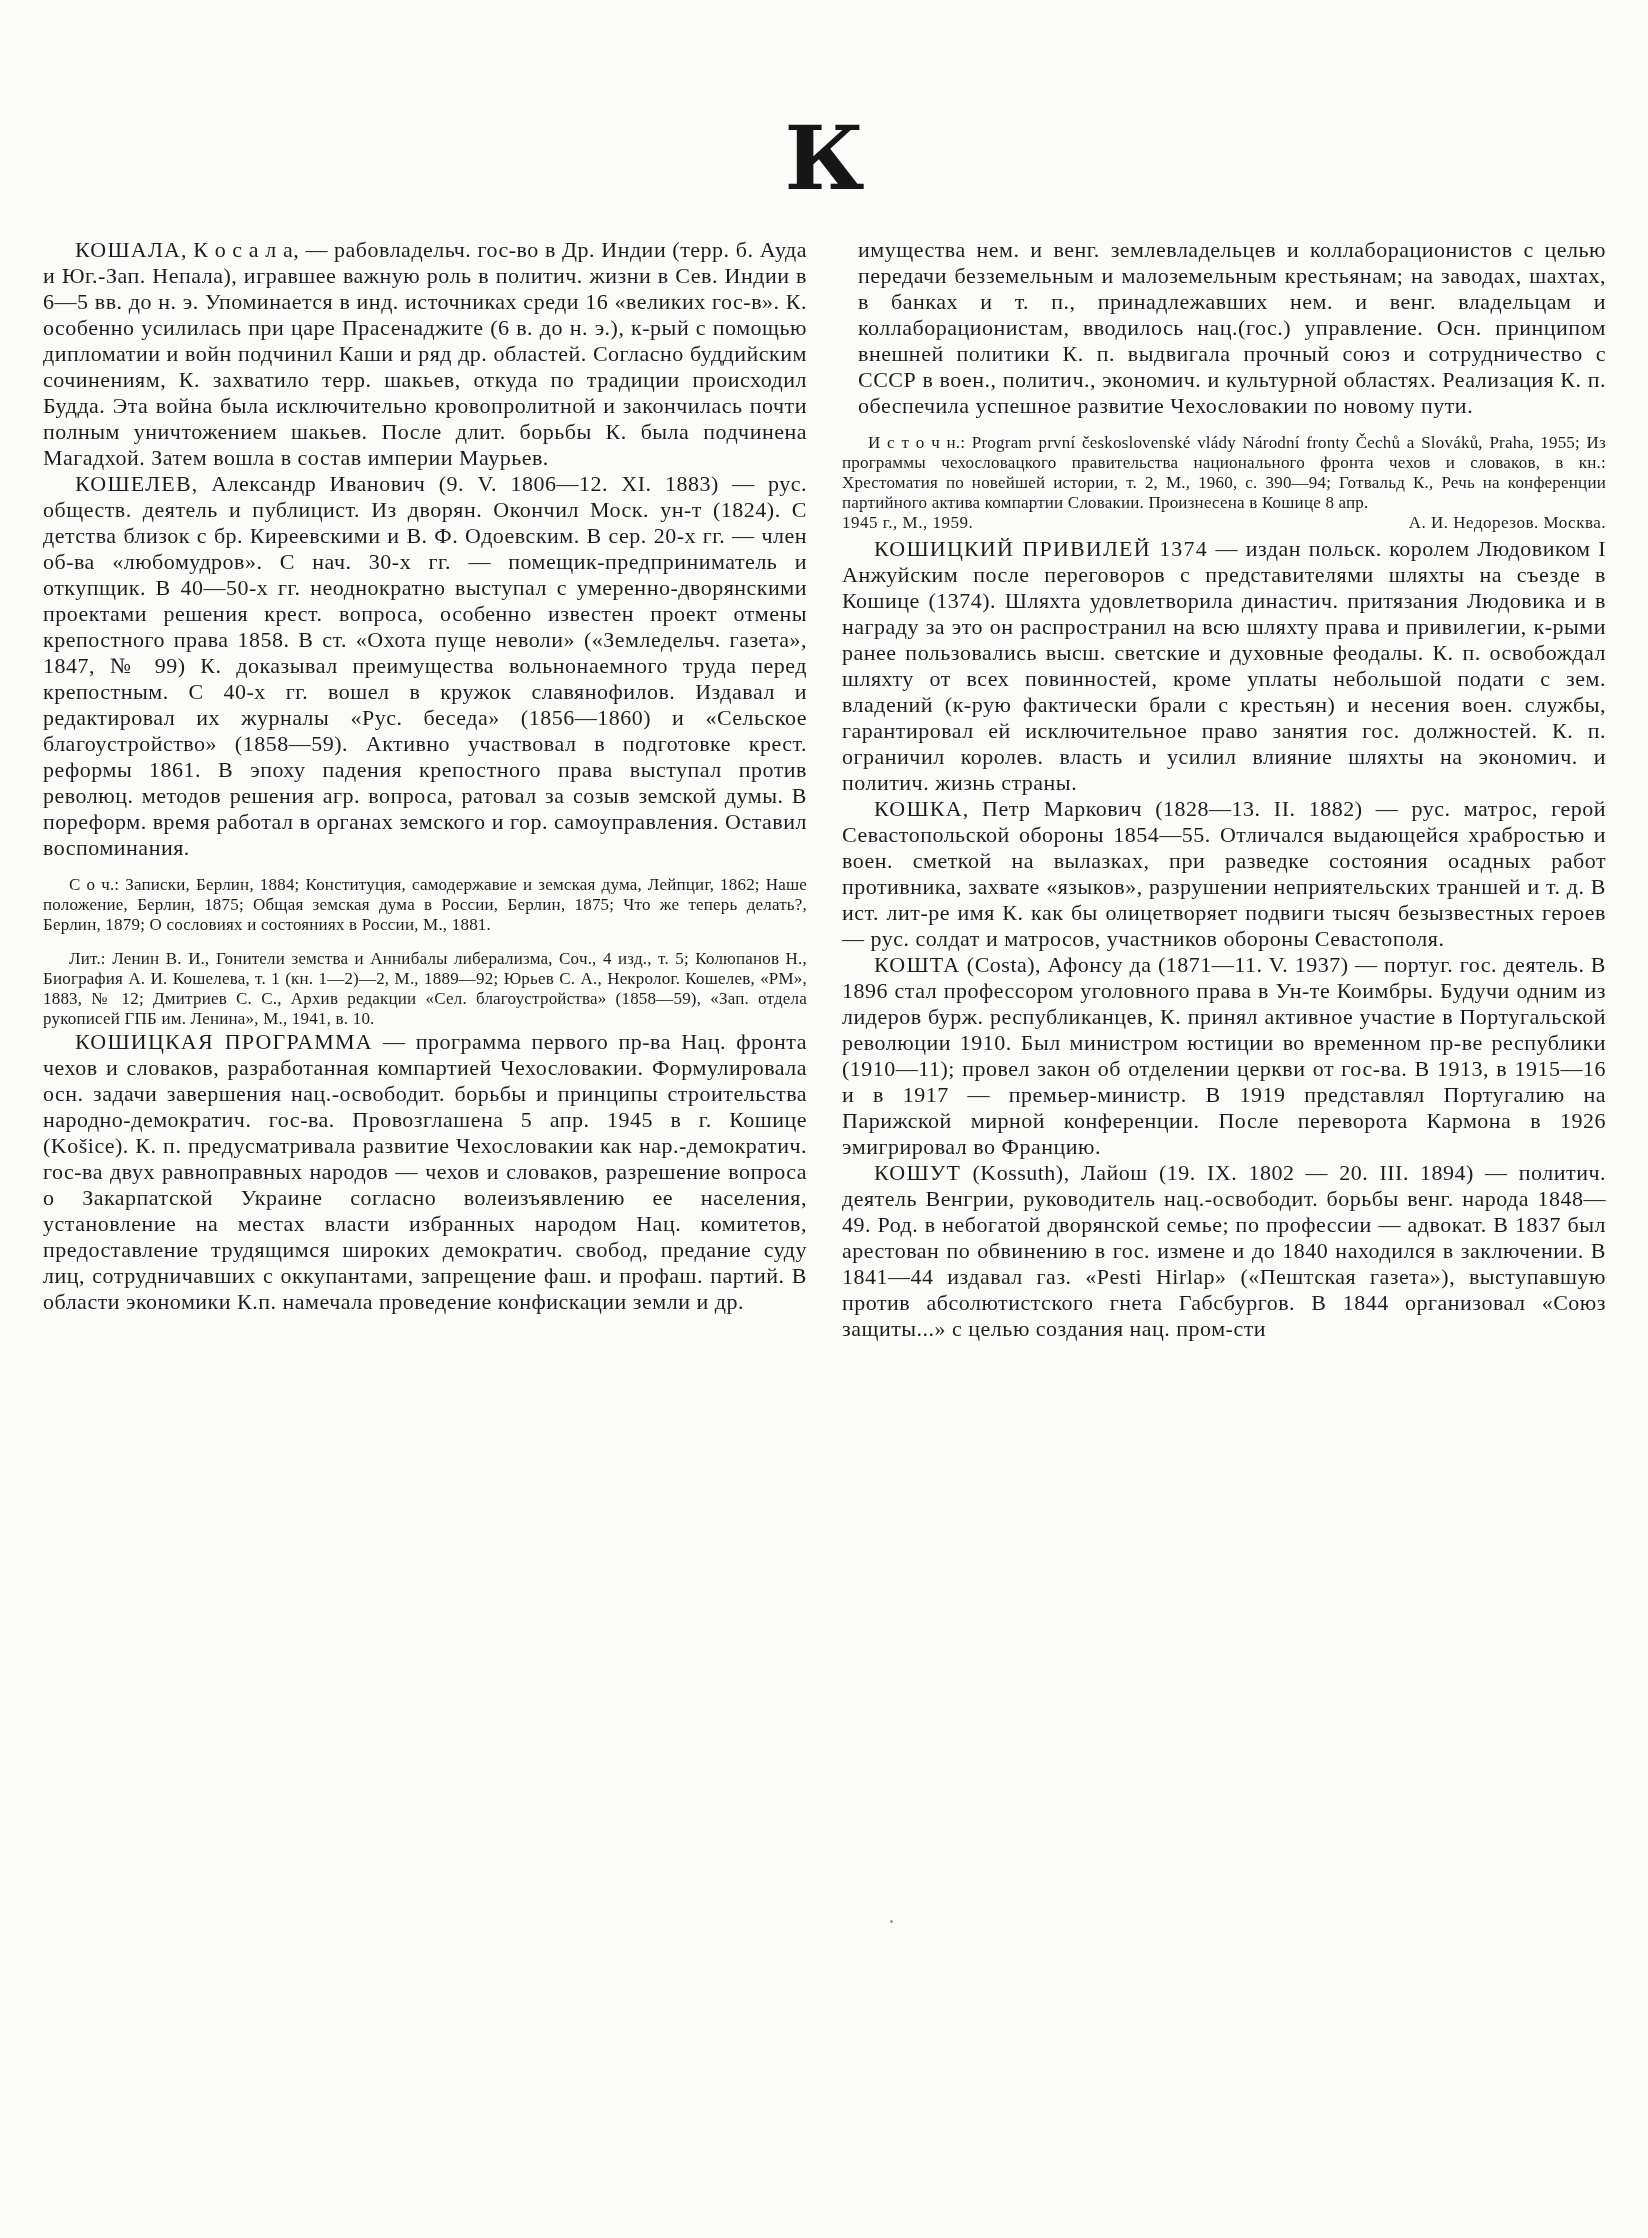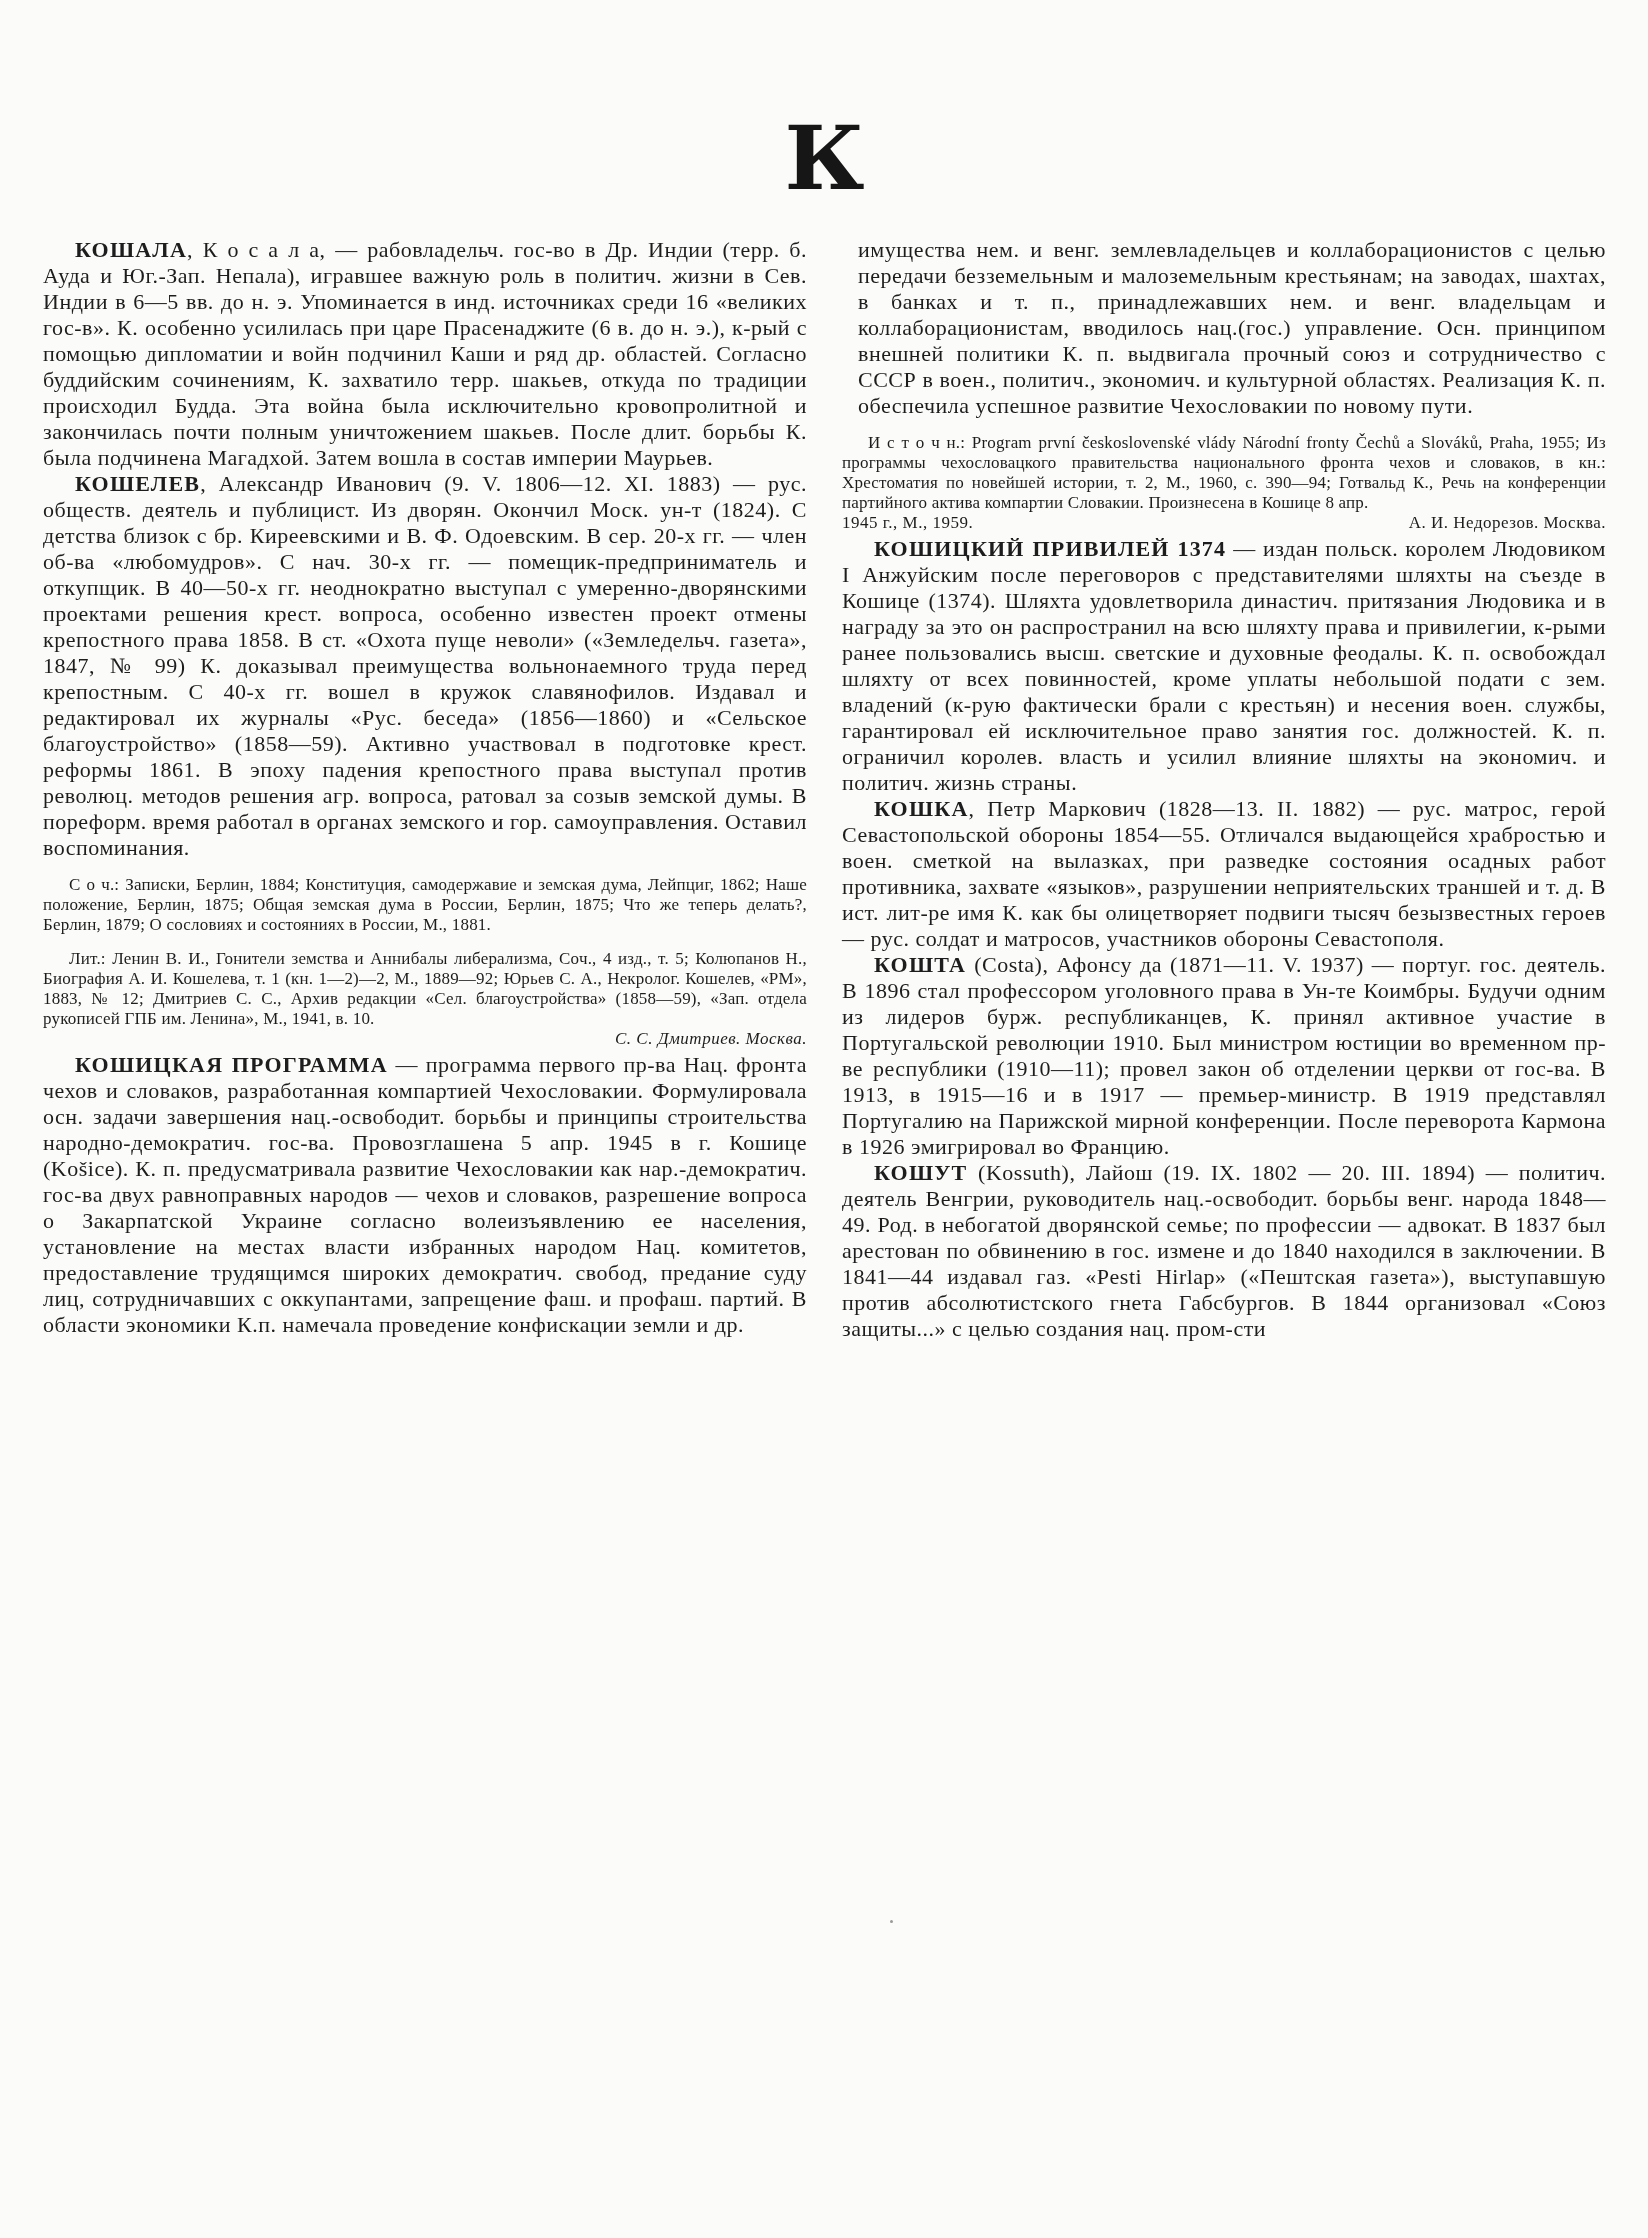--- a/index.html
+++ b/index.html
@@ -31,21 +31,21 @@
   .col {
     width: 764px;
     text-align: justify;
     font-size: 22px;
     line-height: 26px;
     letter-spacing: 0.5px;
   }
   p.entry { text-indent: 32px; }
   p.cont  { text-indent: 0; margin-left: 16px; }
   .term {
-    font-weight: bold;
+    font-weight: normal;
     letter-spacing: 1.2px;
   }
   .small {
     font-size: 17px;
     line-height: 20px;
     letter-spacing: 0.2px;
     text-indent: 26px;
     margin-top: 14px;
   }
   .sig {
@@ -86,21 +86,20 @@
     <div class="col">
 
       <p class="entry"><b class="term">КОШАЛА</b><span>, К о с а л а, — рабовладельч. гос-во в Др. Индии (терр. б. Ауда и Юг.-Зап. Непала), игравшее важную роль в политич. жизни в Сев. Индии в 6—5 вв. до н. э. Упоминается в инд. источниках среди 16 «великих гос-в». К. особенно усилилась при царе Прасенаджите (6 в. до н. э.), к-рый с помощью дипломатии и войн подчинил Каши и ряд др. областей. Согласно буддийским сочинениям, К. захватило терр. шакьев, откуда по традиции происходил Будда. Эта война была исключительно кровопролитной и закончилась почти полным уничтожением шакьев. После длит. борьбы К. была подчинена Магадхой. Затем вошла в состав империи Маурьев.</span></p>
 
       <p class="entry"><b class="term">КОШЕЛЕВ</b><span>, Александр Иванович (9. V. 1806—12. XI. 1883) — рус. обществ. деятель и публицист. Из дворян. Окончил Моск. ун-т (1824). С детства близок с бр. Киреевскими и В. Ф. Одоевским. В сер. 20-х гг. — член об-ва «любомудров». С нач. 30-х гг. — помещик-предприниматель и откупщик. В 40—50-х гг. неоднократно выступал с умеренно-дворянскими проектами решения крест. вопроса, особенно известен проект отмены крепостного права 1858. В ст. «Охота пуще неволи» («Земледельч. газета», 1847, № 99) К. доказывал преимущества вольнонаемного труда перед крепостным. С 40-х гг. вошел в кружок славянофилов. Издавал и редактировал их журналы «Рус. беседа» (1856—1860) и «Сельское благоустройство» (1858—59). Активно участвовал в подготовке крест. реформы 1861. В эпоху падения крепостного права выступал против революц. методов решения агр. вопроса, ратовал за созыв земской думы. В пореформ. время работал в органах земского и гор. самоуправления. Оставил воспоминания.</span></p>
 
       <p class="small"><span>С о ч.: Записки, Берлин, 1884; Конституция, самодержавие и земская дума, Лейпциг, 1862; Наше положение, Берлин, 1875; Общая земская дума в России, Берлин, 1875; Что же теперь делать?, Берлин, 1879; О сословиях и состояниях в России, М., 1881.</span></p>
 
       <p class="small"><span>Лит.: Ленин В. И., Гонители земства и Аннибалы либерализма, Соч., 4 изд., т. 5; Колюпанов Н., Биография А. И. Кошелева, т. 1 (кн. 1—2)—2, М., 1889—92; Юрьев С. А., Некролог. Кошелев, «РМ», 1883, № 12; Дмитриев С. С., Архив редакции «Сел. благоустройства» (1858—59), «Зап. отдела рукописей ГПБ им. Ленина», М., 1941, в. 10.</span></p>
 
-      <p class="sig"><span>С. С. Дмитриев. Москва.</span></p>
 
       <p class="entry"><b class="term">КОШИЦКАЯ ПРОГРАММА</b><span> — программа первого пр-ва Нац. фронта чехов и словаков, разработанная компартией Чехословакии. Формулировала осн. задачи завершения нац.-освободит. борьбы и принципы строительства народно-демократич. гос-ва. Провозглашена 5 апр. 1945 в г. Кошице (Košice). К. п. предусматривала развитие Чехословакии как нар.-демократич. гос-ва двух равноправных народов — чехов и словаков, разрешение вопроса о Закарпатской Украине согласно волеизъявлению ее населения, установление на местах власти избранных народом Нац. комитетов, предоставление трудящимся широких демократич. свобод, предание суду лиц, сотрудничавших с оккупантами, запрещение фаш. и профаш. партий. В области экономики К.п. намечала проведение конфискации земли и др.</span></p>
 
     </div>
 
     <div class="col">
 
       <p class="cont"><span>имущества нем. и венг. землевладельцев и коллаборационистов с целью передачи безземельным и малоземельным крестьянам; на заводах, шахтах, в банках и т. п., принадлежавших нем. и венг. владельцам и коллаборационистам, вводилось нац.(гос.) управление. Осн. принципом внешней политики К. п. выдвигала прочный союз и сотрудничество с СССР в воен., политич., экономич. и культурной областях. Реализация К. п. обеспечила успешное развитие Чехословакии по новому пути.</span></p>
 
       <p class="small"><span>И с т о ч н.: Program první československé vlády Národní fronty Čechů a Slováků, Praha, 1955; Из программы чехословацкого правительства национального фронта чехов и словаков, в кн.: Хрестоматия по новейшей истории, т. 2, М., 1960, с. 390—94; Готвальд К., Речь на конференции партийного актива компартии Словакии. Произнесена в Кошице 8 апр.</span></p>

